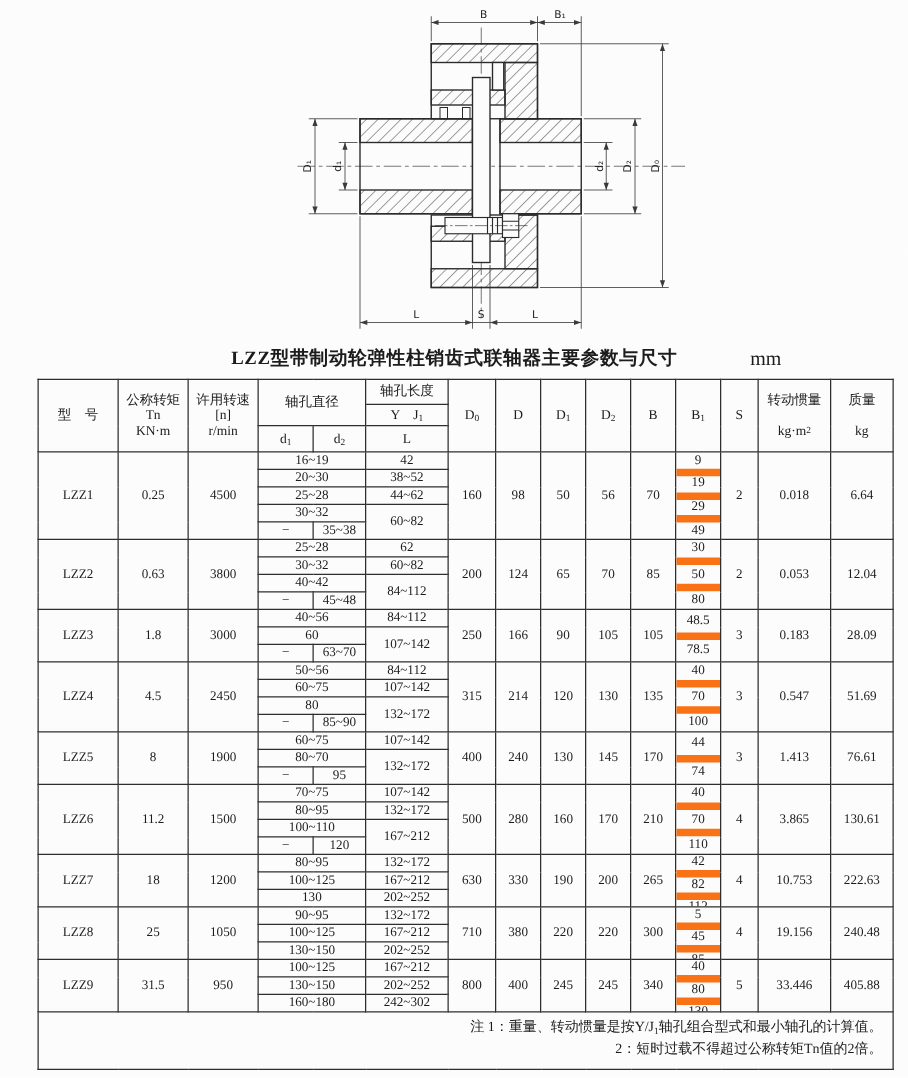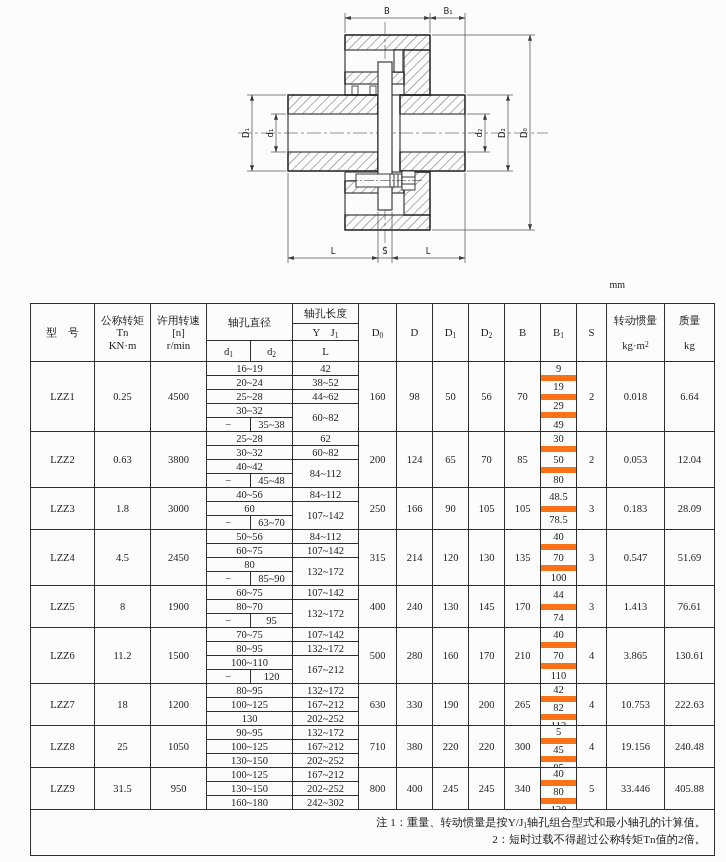--- a/index.html
+++ b/index.html
@@ -8,21 +8,21 @@
     width:726px; height:862px; background:#fcfcfc; position:relative;
     font-family:"Liberation Serif","DejaVu Serif",serif; color:#1c1c1c; overflow:hidden;
   }
   svg.drawing { position:absolute; top:2px; left:0; }
   .dimtext text {
     font-family:"DejaVu Sans","Liberation Sans",sans-serif;
     font-size:8.5px; text-anchor:middle; fill:#222; stroke:none;
   }
   .caption { position:absolute; top:277px; left:30px; width:667px; height:22px; }
   .title { display:block; text-align:center; font-size:15px; font-weight:bold; letter-spacing:0.5px; }
-  .unit { position:absolute; right:72px; top:2px; font-size:10px; }
+  .unit { position:absolute; right:72px; top:2px; font-size:16px; }
   table.ptable {
     position:absolute; top:303px; left:30px; width:667px;
     border-collapse:collapse; table-layout:fixed; background:#fcfcfc;
     border:1.5px solid #2a2a2a;
   }
   .ptable td {
     border:1px solid #2e2e2e; text-align:center; vertical-align:middle;
     font-size:10.5px; line-height:1.12; padding:0 1px; overflow:hidden;
   }
   .ptable thead tr.hr1 { height:20px; }
@@ -145,20 +145,21 @@
       <text x="482" y="131" transform="rotate(-90 482 131)">d₂</text>
       <text x="505" y="131" transform="rotate(-90 505 131)">D₂</text>
       <text x="527" y="131" transform="rotate(-90 527 131)">D₀</text>
       <text x="333" y="252">L</text>
       <text x="385" y="252">S</text>
       <text x="428" y="252">L</text>
     </g>
   </svg>
 
   <div class="caption">
+    <span class="title">LZZ型带制动轮弹性柱销齿式联轴器主要参数与尺寸</span>
     <span class="unit">mm</span>
   </div>
 
   <table class="ptable" id="ptable">
       <colgroup>
         <col style="width:64px">
         <col style="width:56px">
         <col style="width:56px">
         <col style="width:44px">
         <col style="width:42px">
@@ -217,21 +218,21 @@
               <div class="b1seg">19</div>
               <div class="b1seg">29</div>
               <div class="b1seg">49</div>
             </div>
           </td>
           <td rowspan="5">2</td>
           <td rowspan="5">0.018</td>
           <td rowspan="5">6.64</td>
         </tr>
         <tr>
-          <td colspan="2">20~24</td>
+          <td colspan="2">20~30</td>
           <td rowspan="1">38~52</td>
         </tr>
         <tr>
           <td colspan="2">25~28</td>
           <td rowspan="1">44~62</td>
         </tr>
         <tr>
           <td colspan="2">30~32</td>
           <td rowspan="2">60~82</td>
         </tr>

